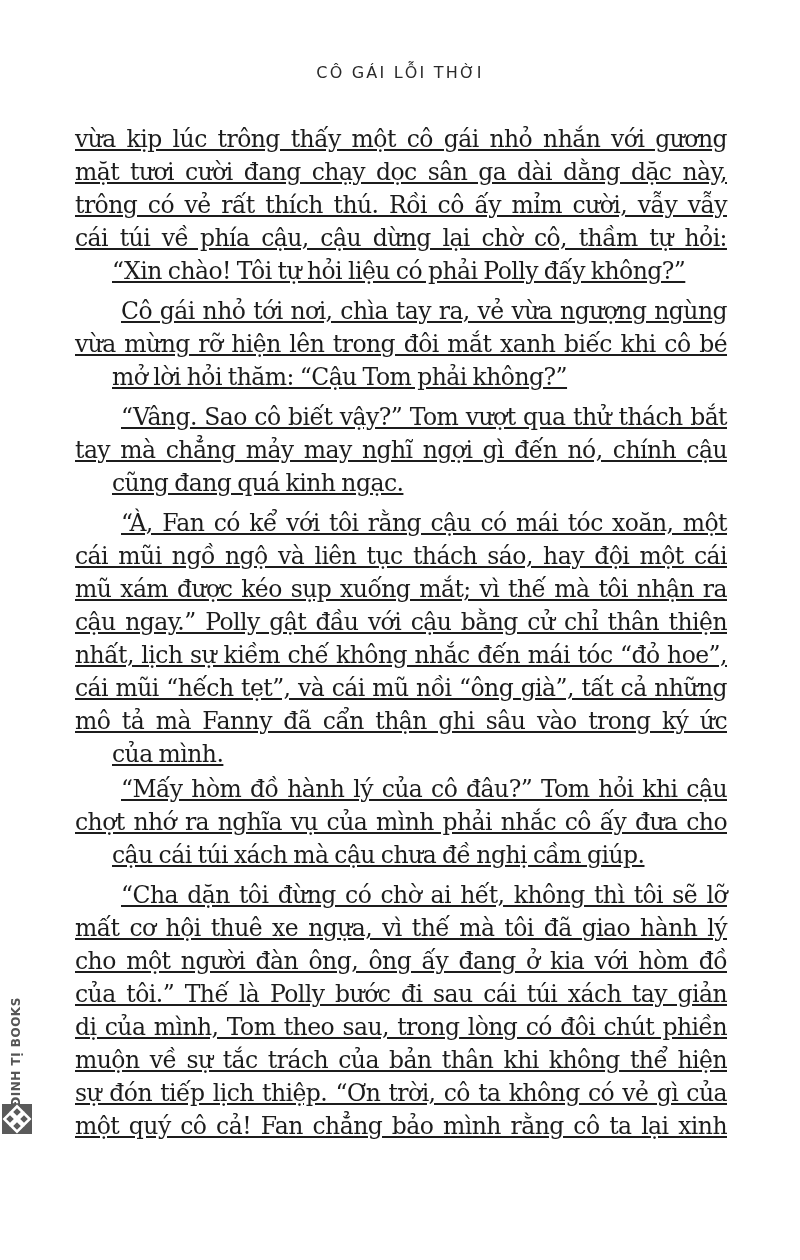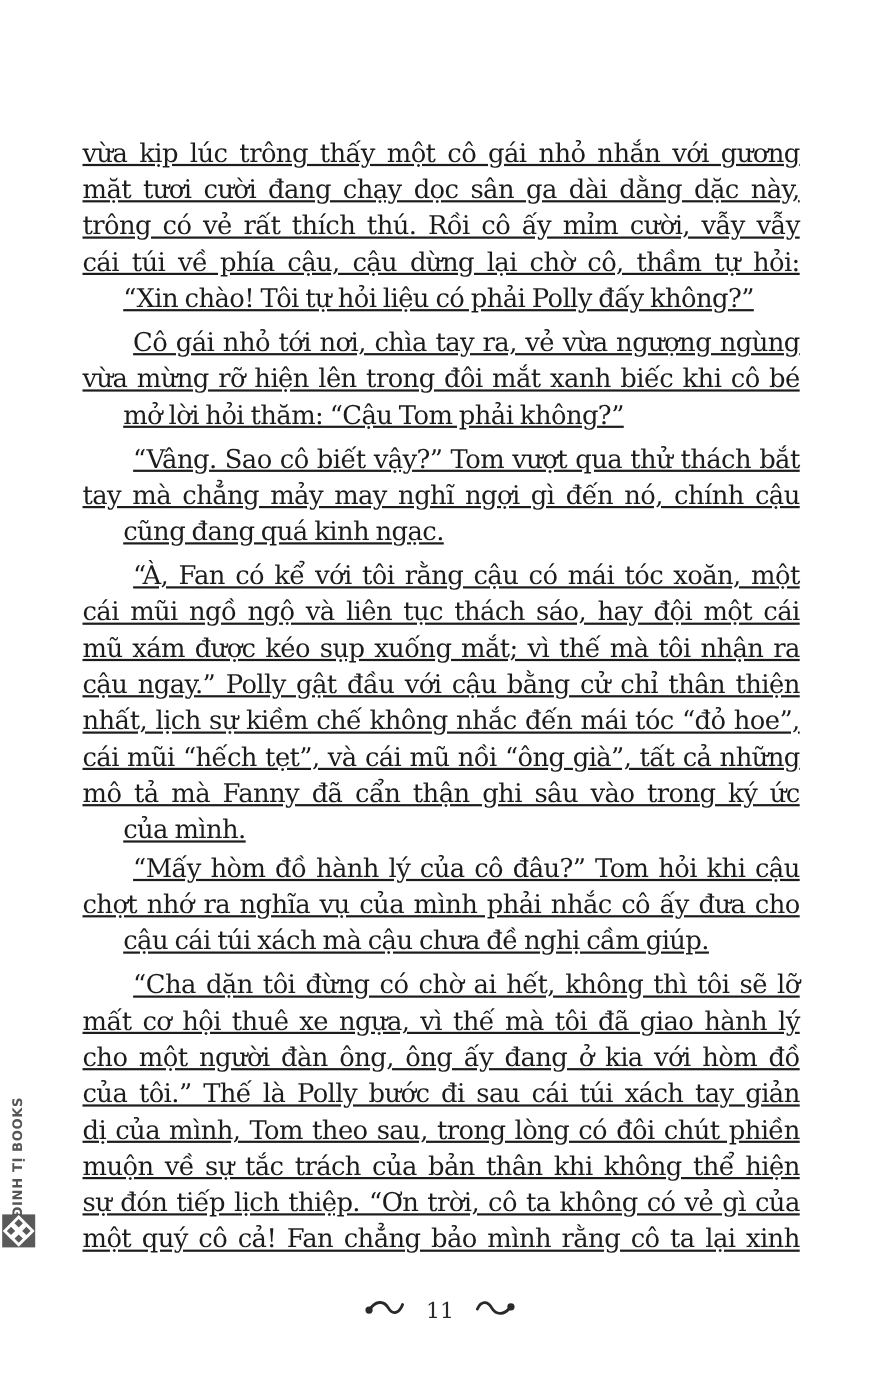--- a/index.html
+++ b/index.html
@@ -33,20 +33,21 @@
   .publisher-logo {
     position: absolute; left: 2px; top: 1104px; width: 30px; height: 30px;
     background: #5a5a5a;
   }
 </style>
 </head>
 <body>
 
 <div class="page">
 
+  <div class="running-head">CÔ GÁI LỖI THỜI</div>
 
   <div>
 
     <div class="line" style="top:122px">vừa kịp lúc trông thấy một cô gái nhỏ nhắn với gương</div>
     <div class="line" style="top:155px">mặt tươi cười đang chạy dọc sân ga dài dằng dặc này,</div>
     <div class="line" style="top:188px">trông có vẻ rất thích thú. Rồi cô ấy mỉm cười, vẫy vẫy</div>
     <div class="line" style="top:221px">cái túi về phía cậu, cậu dừng lại chờ cô, thầm tự hỏi:</div>
     <div class="line last" style="top:254px">“Xin chào! Tôi tự hỏi liệu có phải Polly đấy không?”</div>
 
     <div class="line indent" style="top:294px">Cô gái nhỏ tới nơi, chìa tay ra, vẻ vừa ngượng ngùng</div>
@@ -85,29 +86,14 @@
     <svg width="30" height="30" viewBox="0 0 30 30">
       <g fill="none" stroke="#ffffff" stroke-width="2.6">
         <rect x="11" y="4" width="8" height="8" transform="rotate(45 15 8)"></rect>
         <rect x="4" y="11" width="8" height="8" transform="rotate(45 8 15)"></rect>
         <rect x="18" y="11" width="8" height="8" transform="rotate(45 22 15)"></rect>
         <rect x="11" y="18" width="8" height="8" transform="rotate(45 15 22)"></rect>
       </g>
     </svg>
   </div>
 
-  <div class="folio">
-    <span>
-      <svg class="swash" viewBox="0 0 38 18">
-        <path d="M4 12 C 10 2, 18 2, 22 9 C 26 16, 32 14, 35 6" fill="none" stroke="#2a2a2a" stroke-width="2.6" stroke-linecap="round"></path>
-        <circle cx="4.5" cy="11" r="3.3" fill="#2a2a2a"></circle>
-      </svg>
-    </span>
-    <span class="folio-num">11</span>
-    <span>
-      <svg class="swash" viewBox="0 0 38 18">
-        <path d="M3 10 C 6 3, 12 2, 16 9 C 20 16, 28 16, 34 7" fill="none" stroke="#2a2a2a" stroke-width="2.6" stroke-linecap="round"></path>
-        <circle cx="33.5" cy="8" r="3.3" fill="#2a2a2a"></circle>
-      </svg>
-    </span>
-  </div>
 
 </div>
 
 </body></html>

